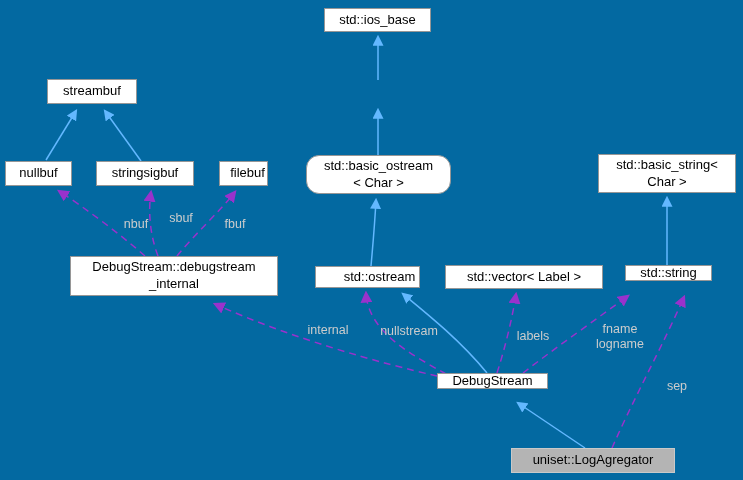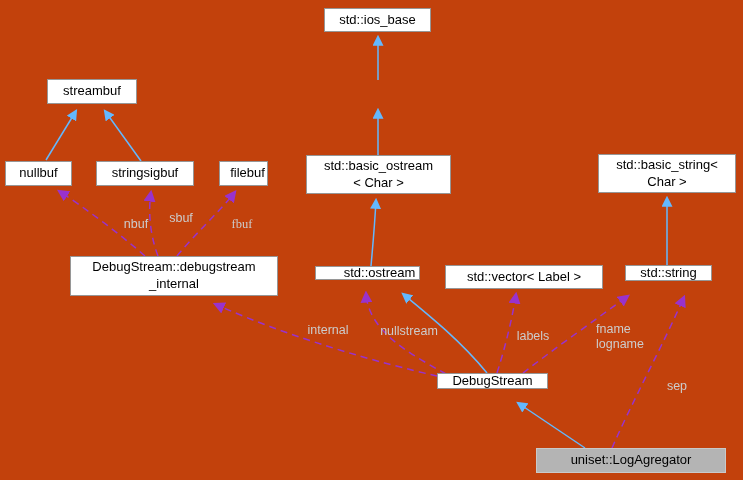--- a/index.html
+++ b/index.html
@@ -1,19 +1,19 @@
 <!DOCTYPE html>
 <html><head>
 <meta charset="utf-8">
 <style>
   html,body{margin:0;padding:0;background:#000;}
   .canvas{
     position:relative;
     width:743px;height:480px;
-    background:#c2410c;
+    background:#0369a1;
     font-family:"Liberation Sans", sans-serif;
     overflow:hidden;
   }
   .edges{position:absolute;left:0;top:0;width:743px;height:480px;}
   .node{
     position:absolute;
     display:flex;align-items:center;justify-content:center;
     background:#ffffff;
     border:1.2px solid #969696;
     color:#000000;
@@ -25,20 +25,21 @@
   }
   .node.selected{
     background:#b4b4b4;
     border:1.5px solid #c9c9c9;
   }
   .edge-label{
     position:absolute;
     transform:translate(-50%,-50%);
     color:#cccccc;
     font-size:12.5px;line-height:1.22;
+    text-align:center;
     white-space:pre-line;
     z-index:1;
   }
 </style>
 </head>
 <body>
 
 <div class="canvas">
 
   <svg class="edges" width="743" height="480" viewBox="0 0 743 480" xmlns="http://www.w3.org/2000/svg">
@@ -70,52 +71,52 @@
       <path d="M446 374 C412 355 368 332 366 293" marker-end="url(#arrow-purple)"></path>
       <path d="M497 373 C505 348 512 320 516 294" marker-end="url(#arrow-purple)"></path>
       <path d="M523 373 C555 348 598 318 628 296" marker-end="url(#arrow-purple)"></path>
       <path d="M612 448 C633 400 663 345 684 297" marker-end="url(#arrow-purple)"></path>
     </g>
   </svg>
 
   <div class="node" style="left:324px;top:8px;width:107px;height:24px;">std::ios_base</div>
 
 
-  <div class="node" style="left:306px;top:155px;width:145px;height:39px;">std::basic_ostream
+  <div class="node" style="left:306px;top:155px;width:145px;height:39px;border-radius:13px;">std::basic_ostream
 &lt; Char &gt;</div>
 
   <div class="node" style="left:47px;top:79px;width:90px;height:25px;">streambuf</div>
 
   <div class="node" style="left:598px;top:154px;width:138px;height:39px;">std::basic_string&lt;
 Char &gt;</div>
 
   <div class="node" style="left:5px;top:161px;width:67px;height:25px;">nullbuf</div>
 
   <div class="node" style="left:96px;top:161px;width:98px;height:25px;">stringsigbuf</div>
 
   <div class="node" style="left:219px;top:161px;width:49px;height:25px;padding-left:8px;">filebuf</div>
 
   <div class="node" style="left:70px;top:256px;width:208px;height:40px;">DebugStream::debugstream
 _internal</div>
 
-  <div class="node" style="left:315px;top:266px;width:105px;height:14px;padding-left:24px;">std::ostream</div>
+  <div class="node" style="left:315px;top:266px;width:105px;height:22px;padding-left:24px;">std::ostream</div>
 
   <div class="node" style="left:445px;top:265px;width:158px;height:24px;">std::vector&lt; Label &gt;</div>
 
   <div class="node" style="left:625px;top:265px;width:87px;height:16px;">std::string</div>
 
   <div class="node" style="left:437px;top:373px;width:111px;height:16px;">DebugStream</div>
 
-  <div class="node selected" style="left:536px;top:448px;width:190px;height:25px;">uniset::LogAgregator</div>
+  <div class="node selected" style="left:511px;top:448px;width:164px;height:25px;">uniset::LogAgregator</div>
 
   <div class="edge-label" style="left:136px;top:225px;">nbuf</div>
 
   <div class="edge-label" style="left:181px;top:219px;">sbuf</div>
 
-  <div class="edge-label" style="left:242px;top:225px;font-family:Liberation Serif, serif;">fbuf</div>
+  <div class="edge-label" style="left:235px;top:225px;">fbuf</div>
 
   <div class="edge-label" style="left:328px;top:331px;">internal</div>
 
   <div class="edge-label" style="left:409px;top:332px;">nullstream</div>
 
   <div class="edge-label" style="left:533px;top:337px;">labels</div>
 
   <div class="edge-label" style="left:620px;top:337px;">fname
 logname</div>
 

